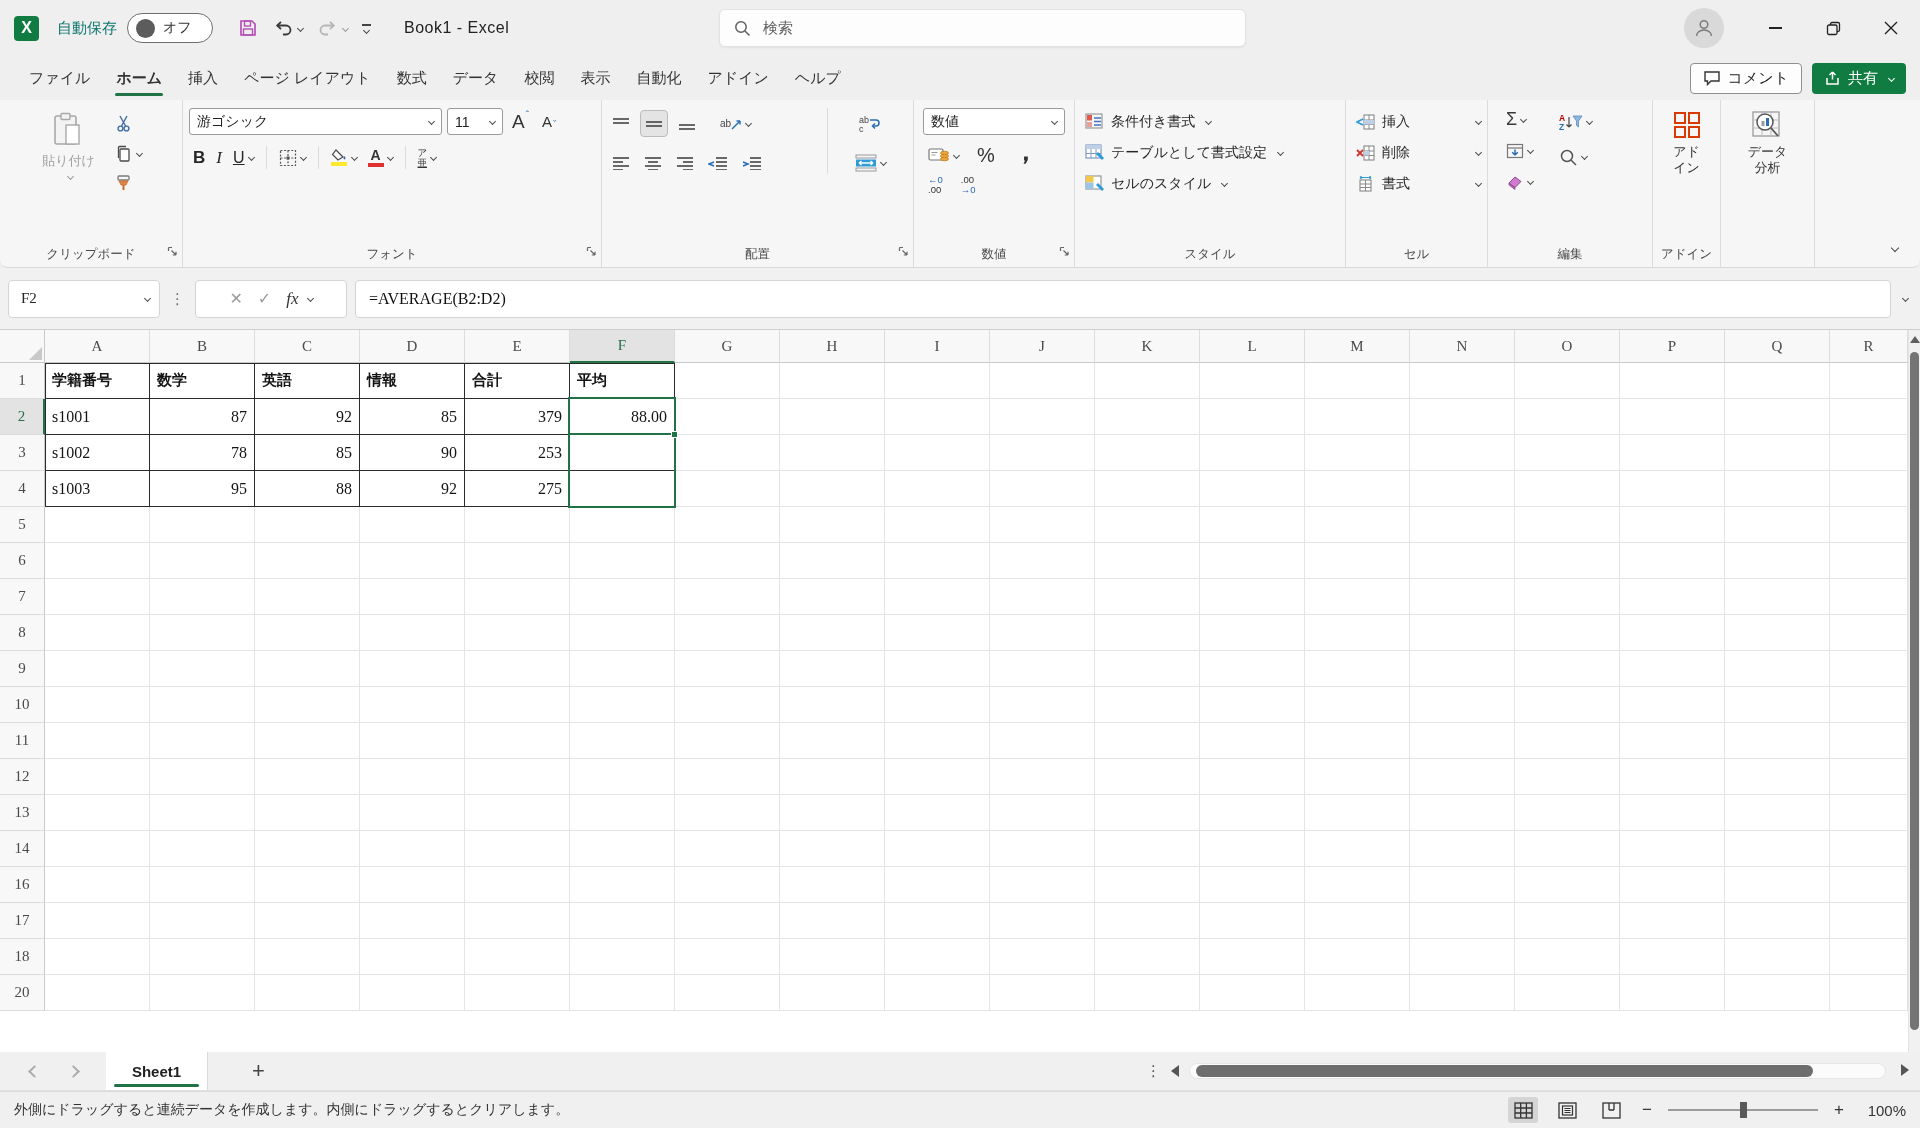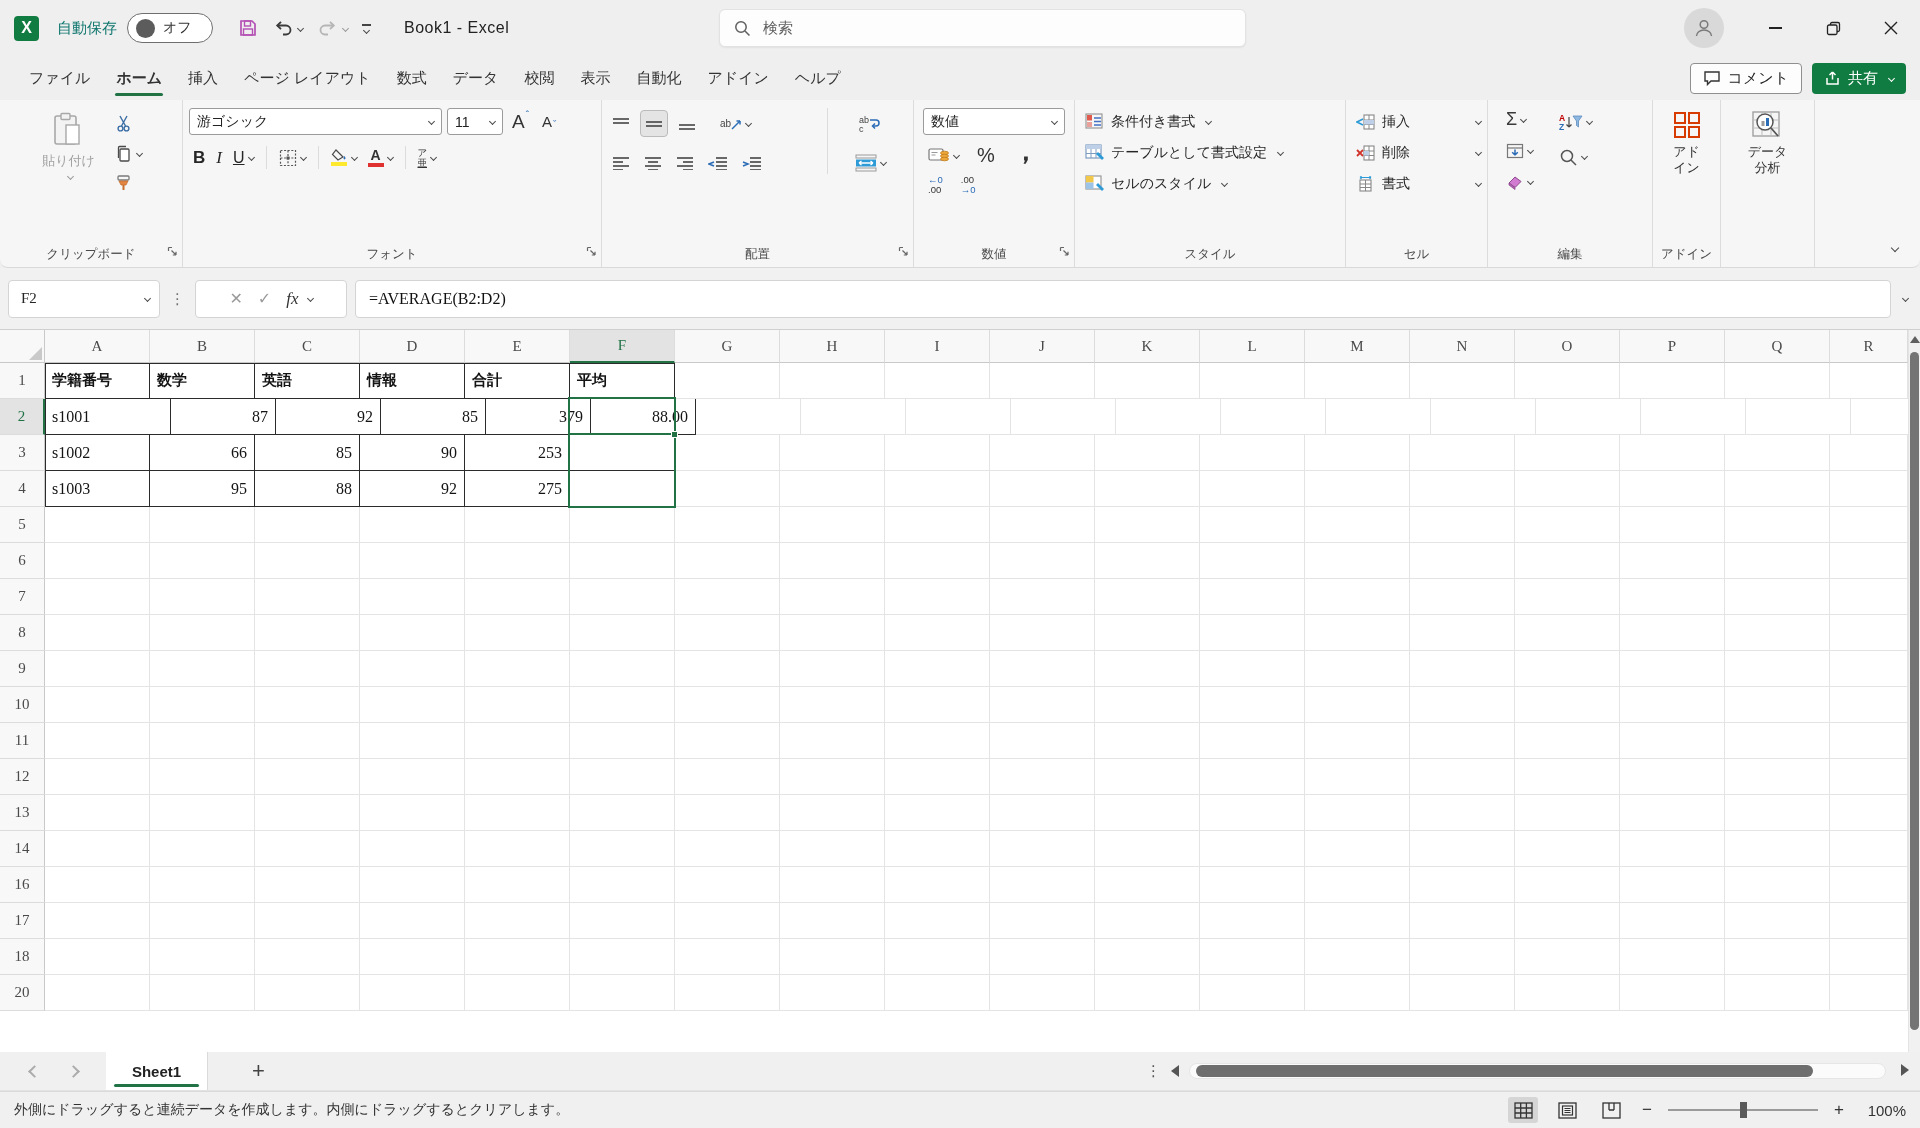--- a/index.html
+++ b/index.html
@@ -669,21 +669,21 @@
         <div class="gc" style="width: 105px;"></div>
         <div class="gc" style="width: 105px;"></div>
         <div class="gc" style="width: 105px;"></div>
         <div class="gc" style="width: 105px;"></div>
         <div class="gc" style="width: 105px;"></div>
         <div class="gc" style="width: 105px;"></div>
         <div class="gc" style="width: 78px;"></div>
       </div>
       <div class="grow">
         <div class="grh rowsel">2</div>
-        <div class="gc tb sh-l" style="width: 126px; text-align: center;">s1001</div>
+        <div class="gc tb sh-l" style="width: 105px; text-align: center;">s1001</div>
         <div class="gc num tb" style="width: 105px;">87</div>
         <div class="gc num tb" style="width: 105px;">92</div>
         <div class="gc num tb" style="width: 105px;">85</div>
         <div class="gc num tb" style="width: 105px;">379</div>
         <div class="gc num tb" style="width: 105px;">88.00</div>
         <div class="gc" style="width: 105px;"></div>
         <div class="gc" style="width: 105px;"></div>
         <div class="gc" style="width: 105px;"></div>
         <div class="gc" style="width: 105px;"></div>
         <div class="gc" style="width: 105px;"></div>
@@ -691,21 +691,21 @@
         <div class="gc" style="width: 105px;"></div>
         <div class="gc" style="width: 105px;"></div>
         <div class="gc" style="width: 105px;"></div>
         <div class="gc" style="width: 105px;"></div>
         <div class="gc" style="width: 105px;"></div>
         <div class="gc" style="width: 78px;"></div>
       </div>
       <div class="grow">
         <div class="grh">3</div>
         <div class="gc tb sh-l" style="width: 105px;">s1002</div>
-        <div class="gc num tb" style="width: 105px;">66</div>
+        <div class="gc num tb" style="width: 105px;">78</div>
         <div class="gc num tb" style="width: 105px;">85</div>
         <div class="gc num tb" style="width: 105px;">90</div>
         <div class="gc num tb" style="width: 105px;">253</div>
         <div class="gc num tb" style="width: 105px;"></div>
         <div class="gc" style="width: 105px;"></div>
         <div class="gc" style="width: 105px;"></div>
         <div class="gc" style="width: 105px;"></div>
         <div class="gc" style="width: 105px;"></div>
         <div class="gc" style="width: 105px;"></div>
         <div class="gc" style="width: 105px;"></div>

